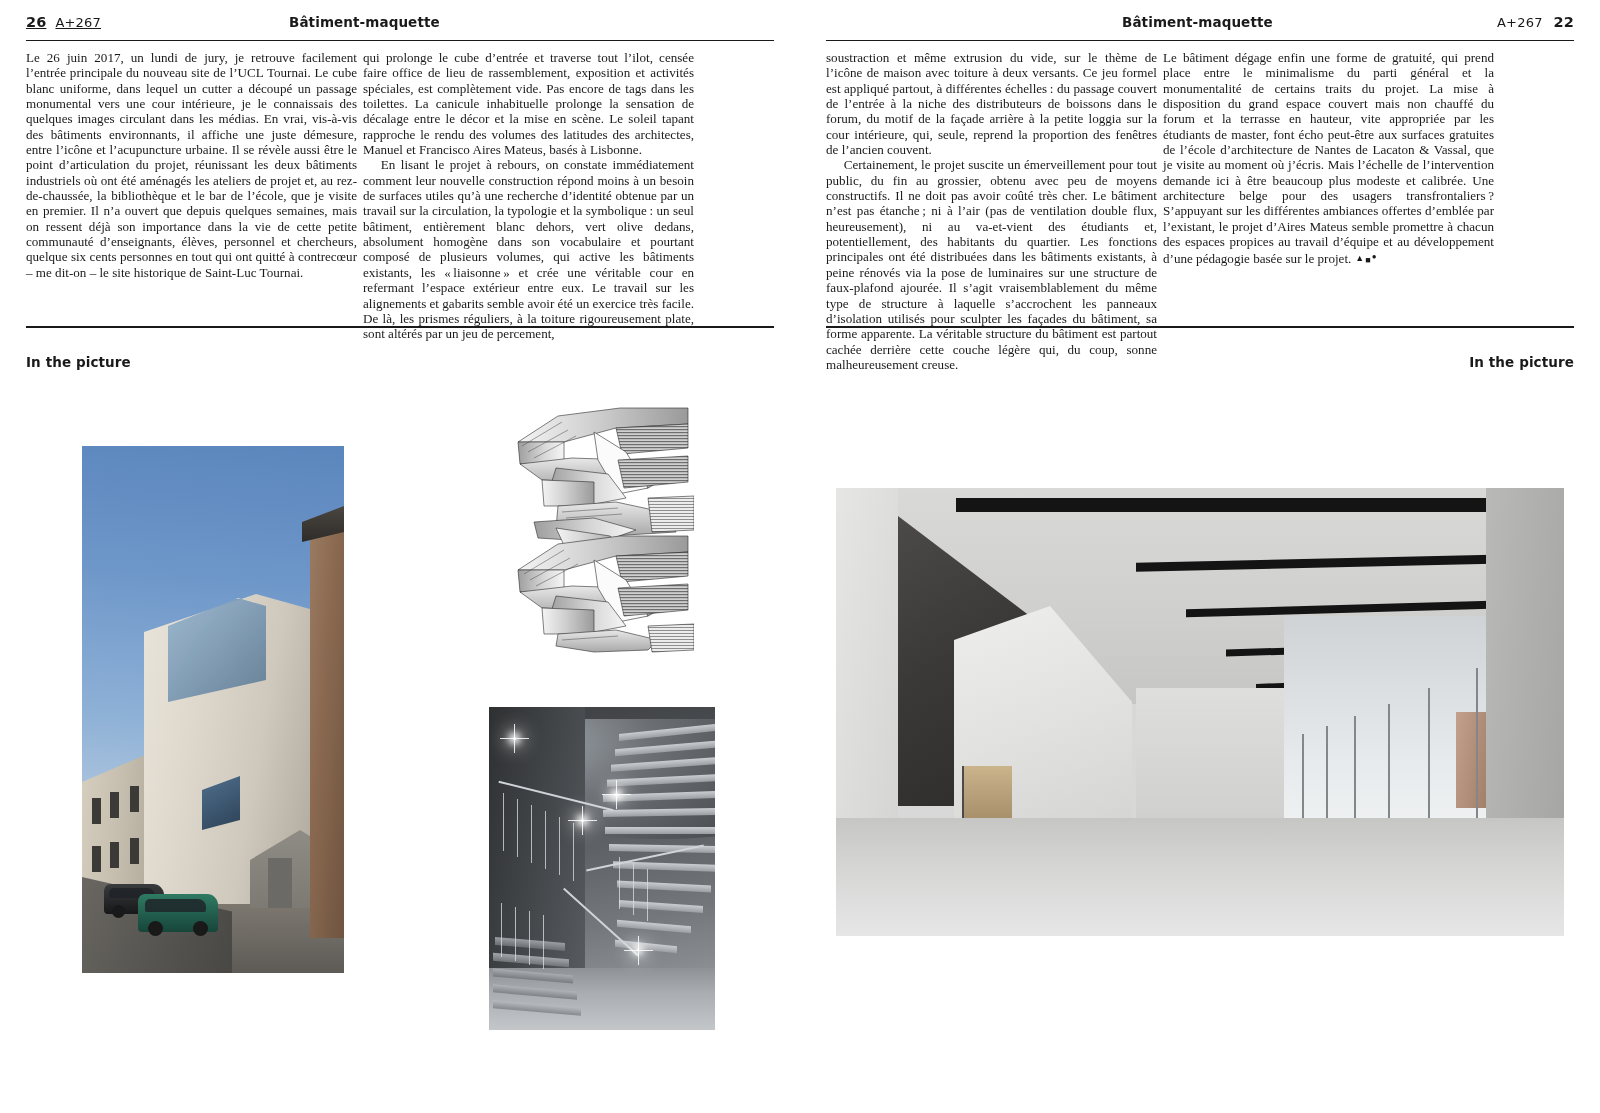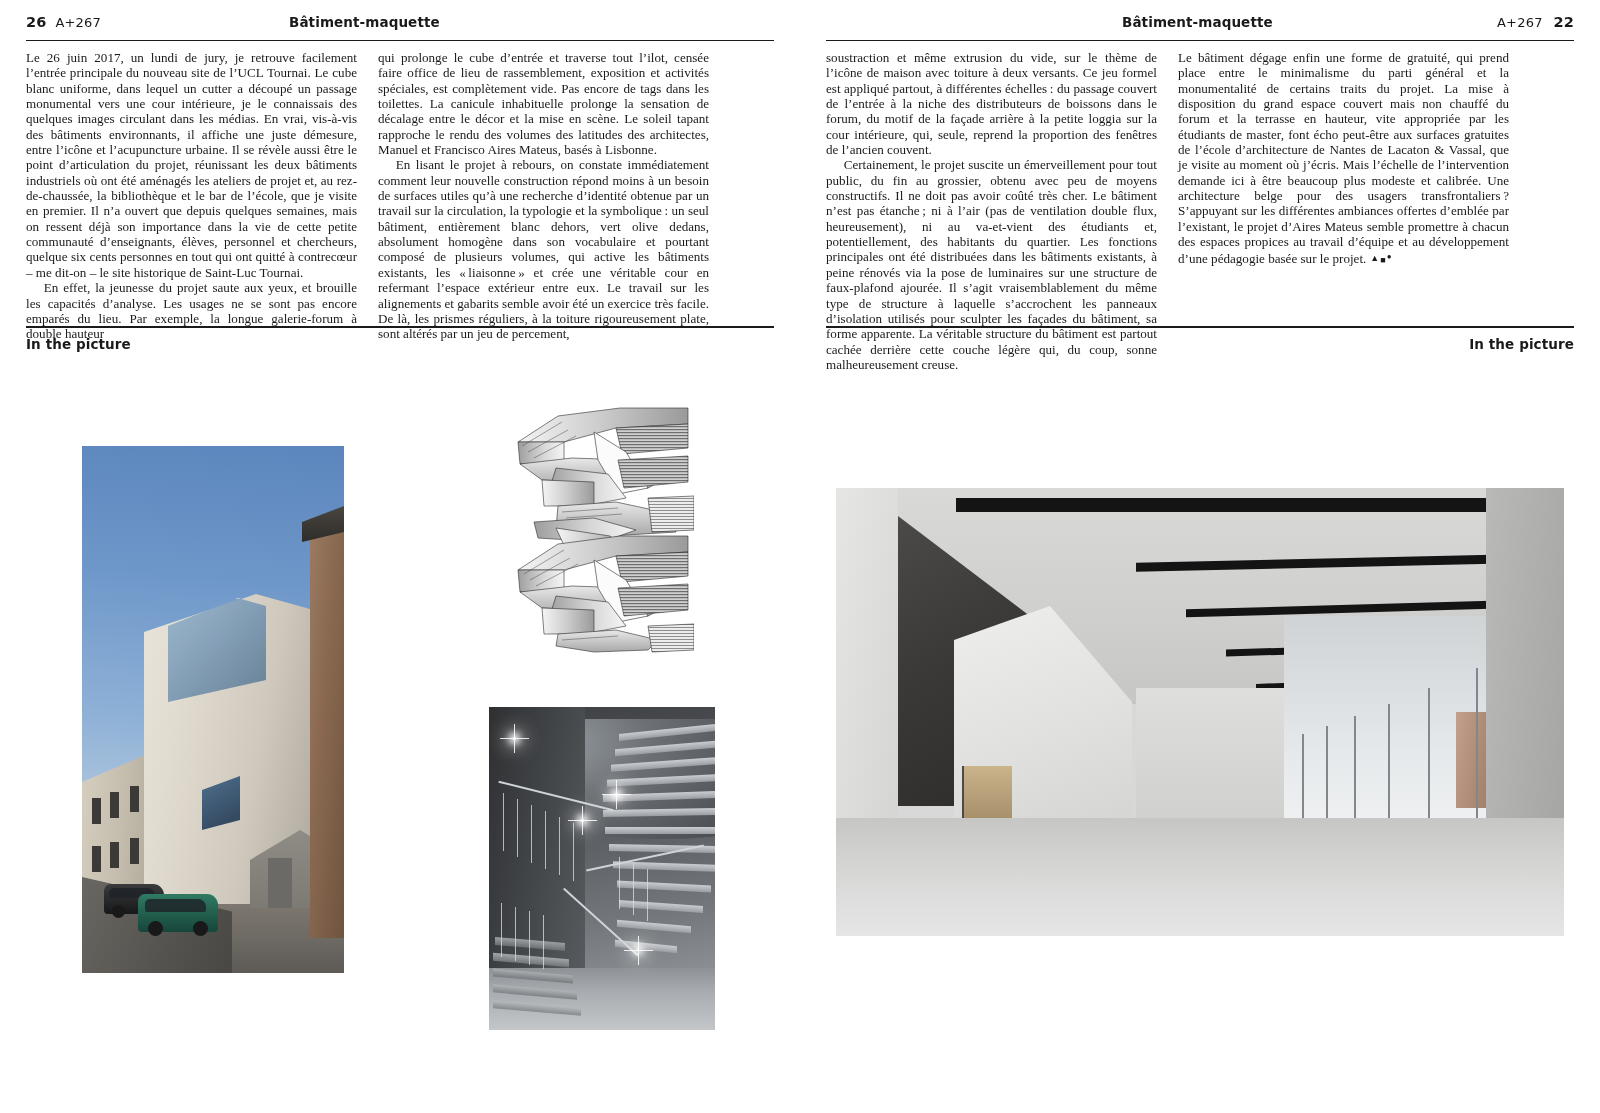--- a/index.html
+++ b/index.html
@@ -17,31 +17,31 @@
   
   .runhead{
     display:flex;align-items:baseline;
     height:22px;
     font-family:"DejaVu Sans", sans-serif;
     font-size:13.5px;font-weight:bold;letter-spacing:.1px;
   }
   .runhead .folio{font-size:14.5px;font-weight:bold;}
   .runhead .issue{font-weight:normal;font-size:13px;margin-left:9px;letter-spacing:.2px;}
   .runhead .section-title{font-size:13.5px;font-weight:bold;}
-  .rh-left-group{display:flex;align-items:baseline;}
+  .rh-left-group{display:flex;align-items:baseline;text-decoration:underline;}
   .rh-center-l{margin-left:188px;}
   .rh-spacer{flex:1;}
   .rh-right-group{display:flex;align-items:baseline;}
   .rh-right-group .issue{margin-left:0;margin-right:11px;}
   .rh-center-r{margin-left:0;}
 
   .rule-thin{border-top:1.6px solid #1a1a1a;margin-top:4px;}
 
   
-  .cols{display:flex;margin-top:9px;gap:21px;}
+  .cols{display:flex;margin-top:9px;gap:6px;}
   .col{width:331px;}
   .col p{
     margin:0;
     font-size:13.1px;
     line-height:15.35px;
     text-align:justify;
     text-justify:inter-word;
     hyphens:manual;
     -webkit-hyphens:manual;
   }
@@ -50,21 +50,21 @@
   .endmarks .tri{font-size:9px;vertical-align:2px;}
   .endmarks .sq{font-size:9px;}
   .endmarks .ci{font-size:8px;vertical-align:4px;}
 
   
   .picband{position:absolute;left:26px;right:26px;top:326px;}
   .rule-thick{border-top:2.6px solid #1a1a1a;}
   .picband .label{
     font-family:"DejaVu Sans", sans-serif;
     font-weight:bold;font-size:13.5px;
-    margin-top:8px;letter-spacing:.1px;
+    margin-top:26px;letter-spacing:.1px;
   }
   .picband.right .label{text-align:right;}
 
   
   .fig{position:absolute;overflow:hidden;background:#d8d8d8;}
 
   
   #fig-exterior{left:82px;top:446px;width:262px;height:527px;}
   .ext-sky{
     position:absolute;inset:0;
@@ -192,21 +192,20 @@
         <span class="issue">A+267</span>
       </div>
       <span class="section-title rh-center-l">Bâtiment-maquette</span>
       <span class="rh-spacer"></span>
     </div>
     <div class="rule-thin"></div>
 
     <div class="cols">
       <div class="col">
         <p>Le 26 juin 2017, un lundi de jury, je retrouve facilement l’entrée principale du nouveau site de l’UCL Tournai. Le cube blanc uniforme, dans lequel un cutter a découpé un passage monumental vers une cour intérieure, je le connaissais des quelques images circulant dans les médias. En vrai, vis-à-vis des bâtiments environnants, il affiche une juste démesure, entre l’icône et l’acupuncture urbaine. Il se révèle aussi être le point d’articulation du projet, réunissant les deux bâtiments industriels où ont été aménagés les ateliers de projet et, au rez-de-chaussée, la bibliothèque et le bar de l’école, que je visite en premier. Il n’a ouvert que depuis quelques semaines, mais on ressent déjà son importance dans la vie de cette petite communauté d’enseignants, élèves, personnel et chercheurs, quelque six cents personnes en tout qui ont quitté à contrecœur – me dit-on – le site historique de Saint-Luc Tournai.</p>
-        <p>En effet, la jeunesse du projet saute aux yeux, et brouille les capacités d’analyse. Les usages ne se sont pas encore emparés du lieu. Par exemple, la longue galerie-forum à double hauteur</p>
       </div>
       <div class="col">
         <p>qui prolonge le cube d’entrée et traverse tout l’ilot, censée faire office de lieu de rassemblement, exposition et activités spéciales, est complètement vide. Pas encore de tags dans les toilettes. La canicule inhabituelle prolonge la sensation de décalage entre le décor et la mise en scène. Le soleil tapant rapproche le rendu des volumes des latitudes des architectes, Manuel et Francisco Aires Mateus, basés à Lisbonne.</p>
         <p>En lisant le projet à rebours, on constate immédiatement comment leur nouvelle construction répond moins à un besoin de surfaces utiles qu’à une recherche d’identité obtenue par un travail sur la circulation, la typologie et la symbolique : un seul bâtiment, entièrement blanc dehors, vert olive dedans, absolument homogène dans son vocabulaire et pourtant composé de plusieurs volumes, qui active les bâtiments existants, les « liaisonne » et crée une véritable cour en refermant l’espace extérieur entre eux. Le travail sur les alignements et gabarits semble avoir été un exercice très facile. De là, les prismes réguliers, à la toiture rigoureusement plate, sont altérés par un jeu de percement,</p>
       </div>
     </div>
 
     <div class="picband">
       <div class="rule-thick"></div>
       <div class="label">In the picture</div>

